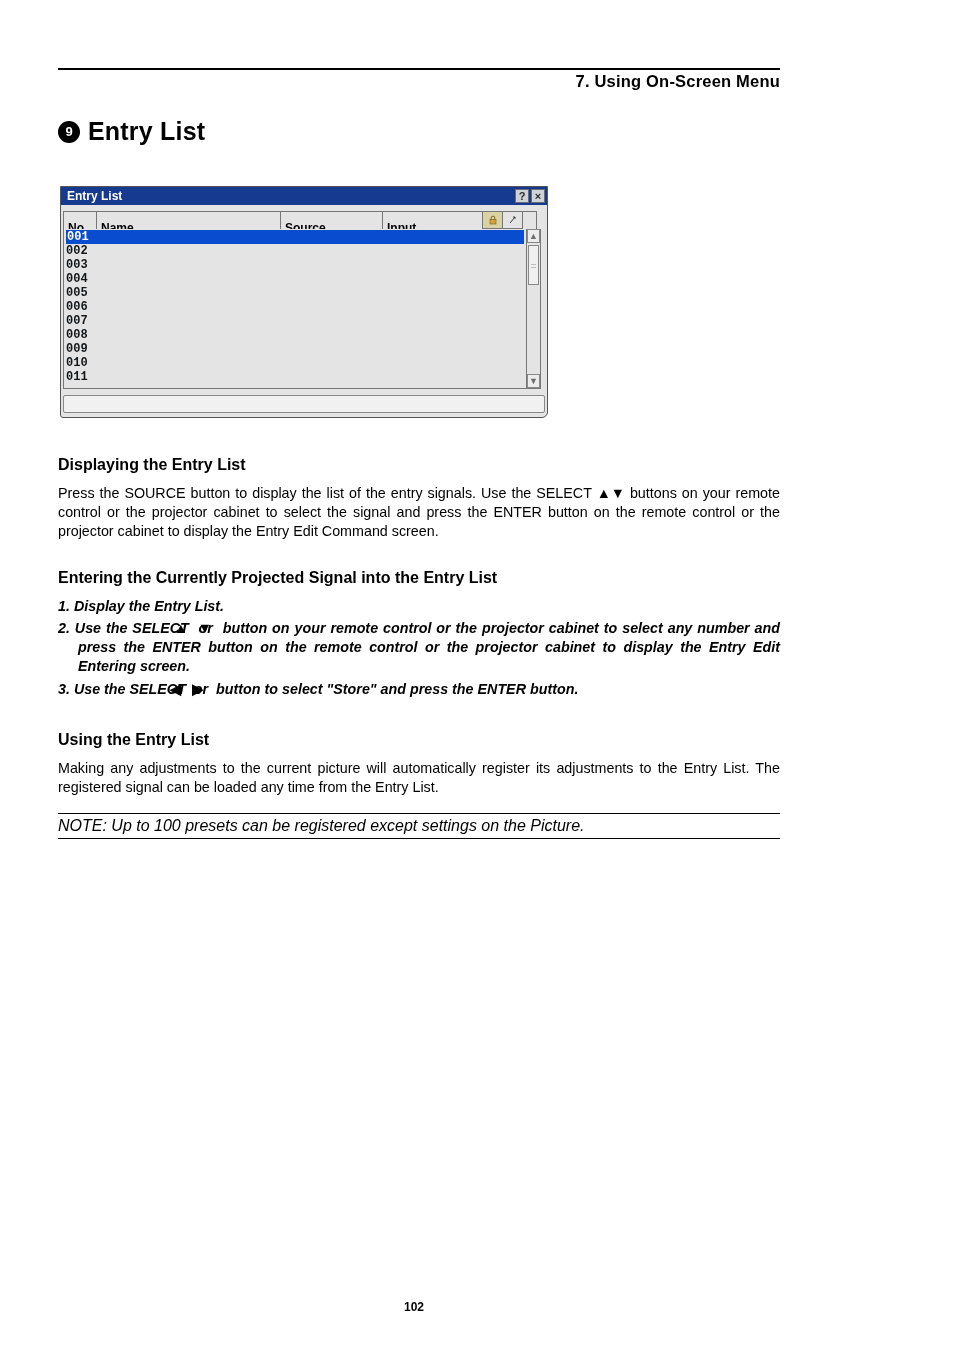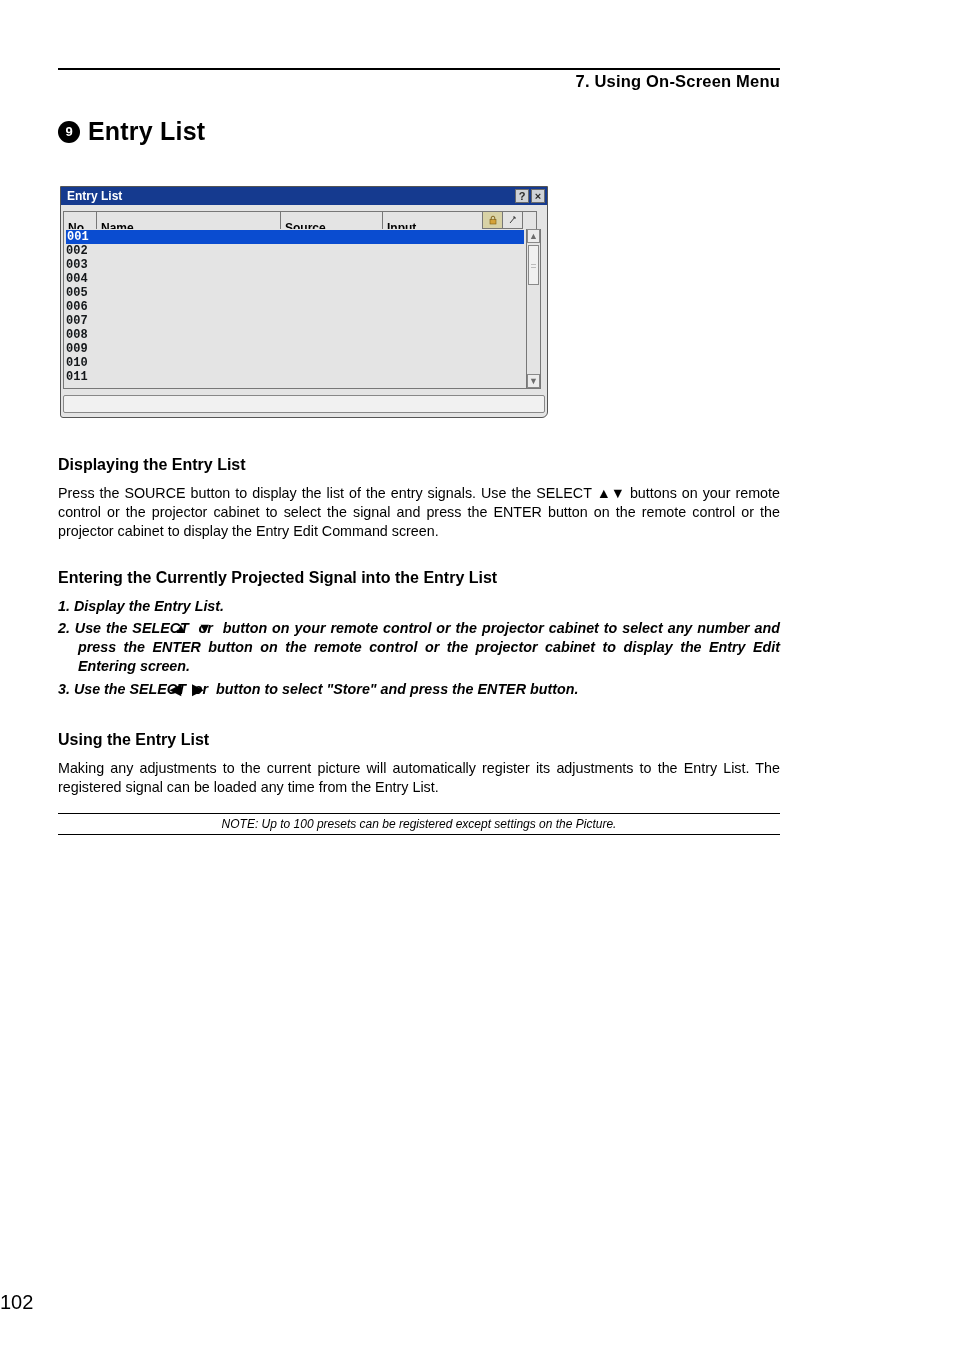--- a/index.html
+++ b/index.html
@@ -31,23 +31,23 @@
   .scrollbar { width: 14px; border:1px solid #777; border-top:none; border-left:none; display:flex; flex-direction:column; justify-content:space-between; background:#e4e4e4; }
   .sb-btn { height:14px; border:1px solid #888; display:flex; align-items:center; justify-content:center; font-size:9px; color:#6d6d6d; background:#ececec; }
   .thumb { height:40px; border:1px solid #888; background:#f0f0f0; margin:2px 1px 0 1px; }
   .thumb-grip { height:4px; border-top:1px solid #bbb; border-bottom:1px solid #bbb; margin:18px 2px 0 2px; }
   .el-status { height:18px; margin: 6px 2px 4px 2px; border:1px solid #888; background:#f1f1f1; border-radius:2px; }
   .h3 { font-weight:900; font-size:16px; margin-bottom:10px; }
   .body-text { font-size:14.3px; line-height:1.32; text-align:justify; margin-bottom:28px; }
   .step { font-size:14.3px; font-weight:700; font-style:italic; line-height:1.32; text-align:justify; margin-left:20px; text-indent:-20px; margin-bottom:4px; padding-right:0; }
   .step-block { margin-bottom:32px; }
   .note-sep { height:1px; background:#000; margin:16px 0 3px 0; }
-  .note { font-size:12px; font-style:italic;text-align:center; }
+  .note { font-size:16px; font-style:italic; }
   .arrow { display:inline-block; font-style:normal; }
-  .page-num { position:absolute; bottom:34px; left:0; right:0; text-align:left; font-weight:400; font-size:20px; }
+  .page-num { position:absolute; bottom:34px; left:0; right:0; text-align:center; font-weight:700; font-size:12px; }
 </style>
 </head>
 <body>
 <div class="page">
 
   <div class="section-header-line"></div>
   <div class="section-header">7. Using On-Screen Menu</div>
 
   <div class="h1-row">
     <div class="circle-num">9</div>

